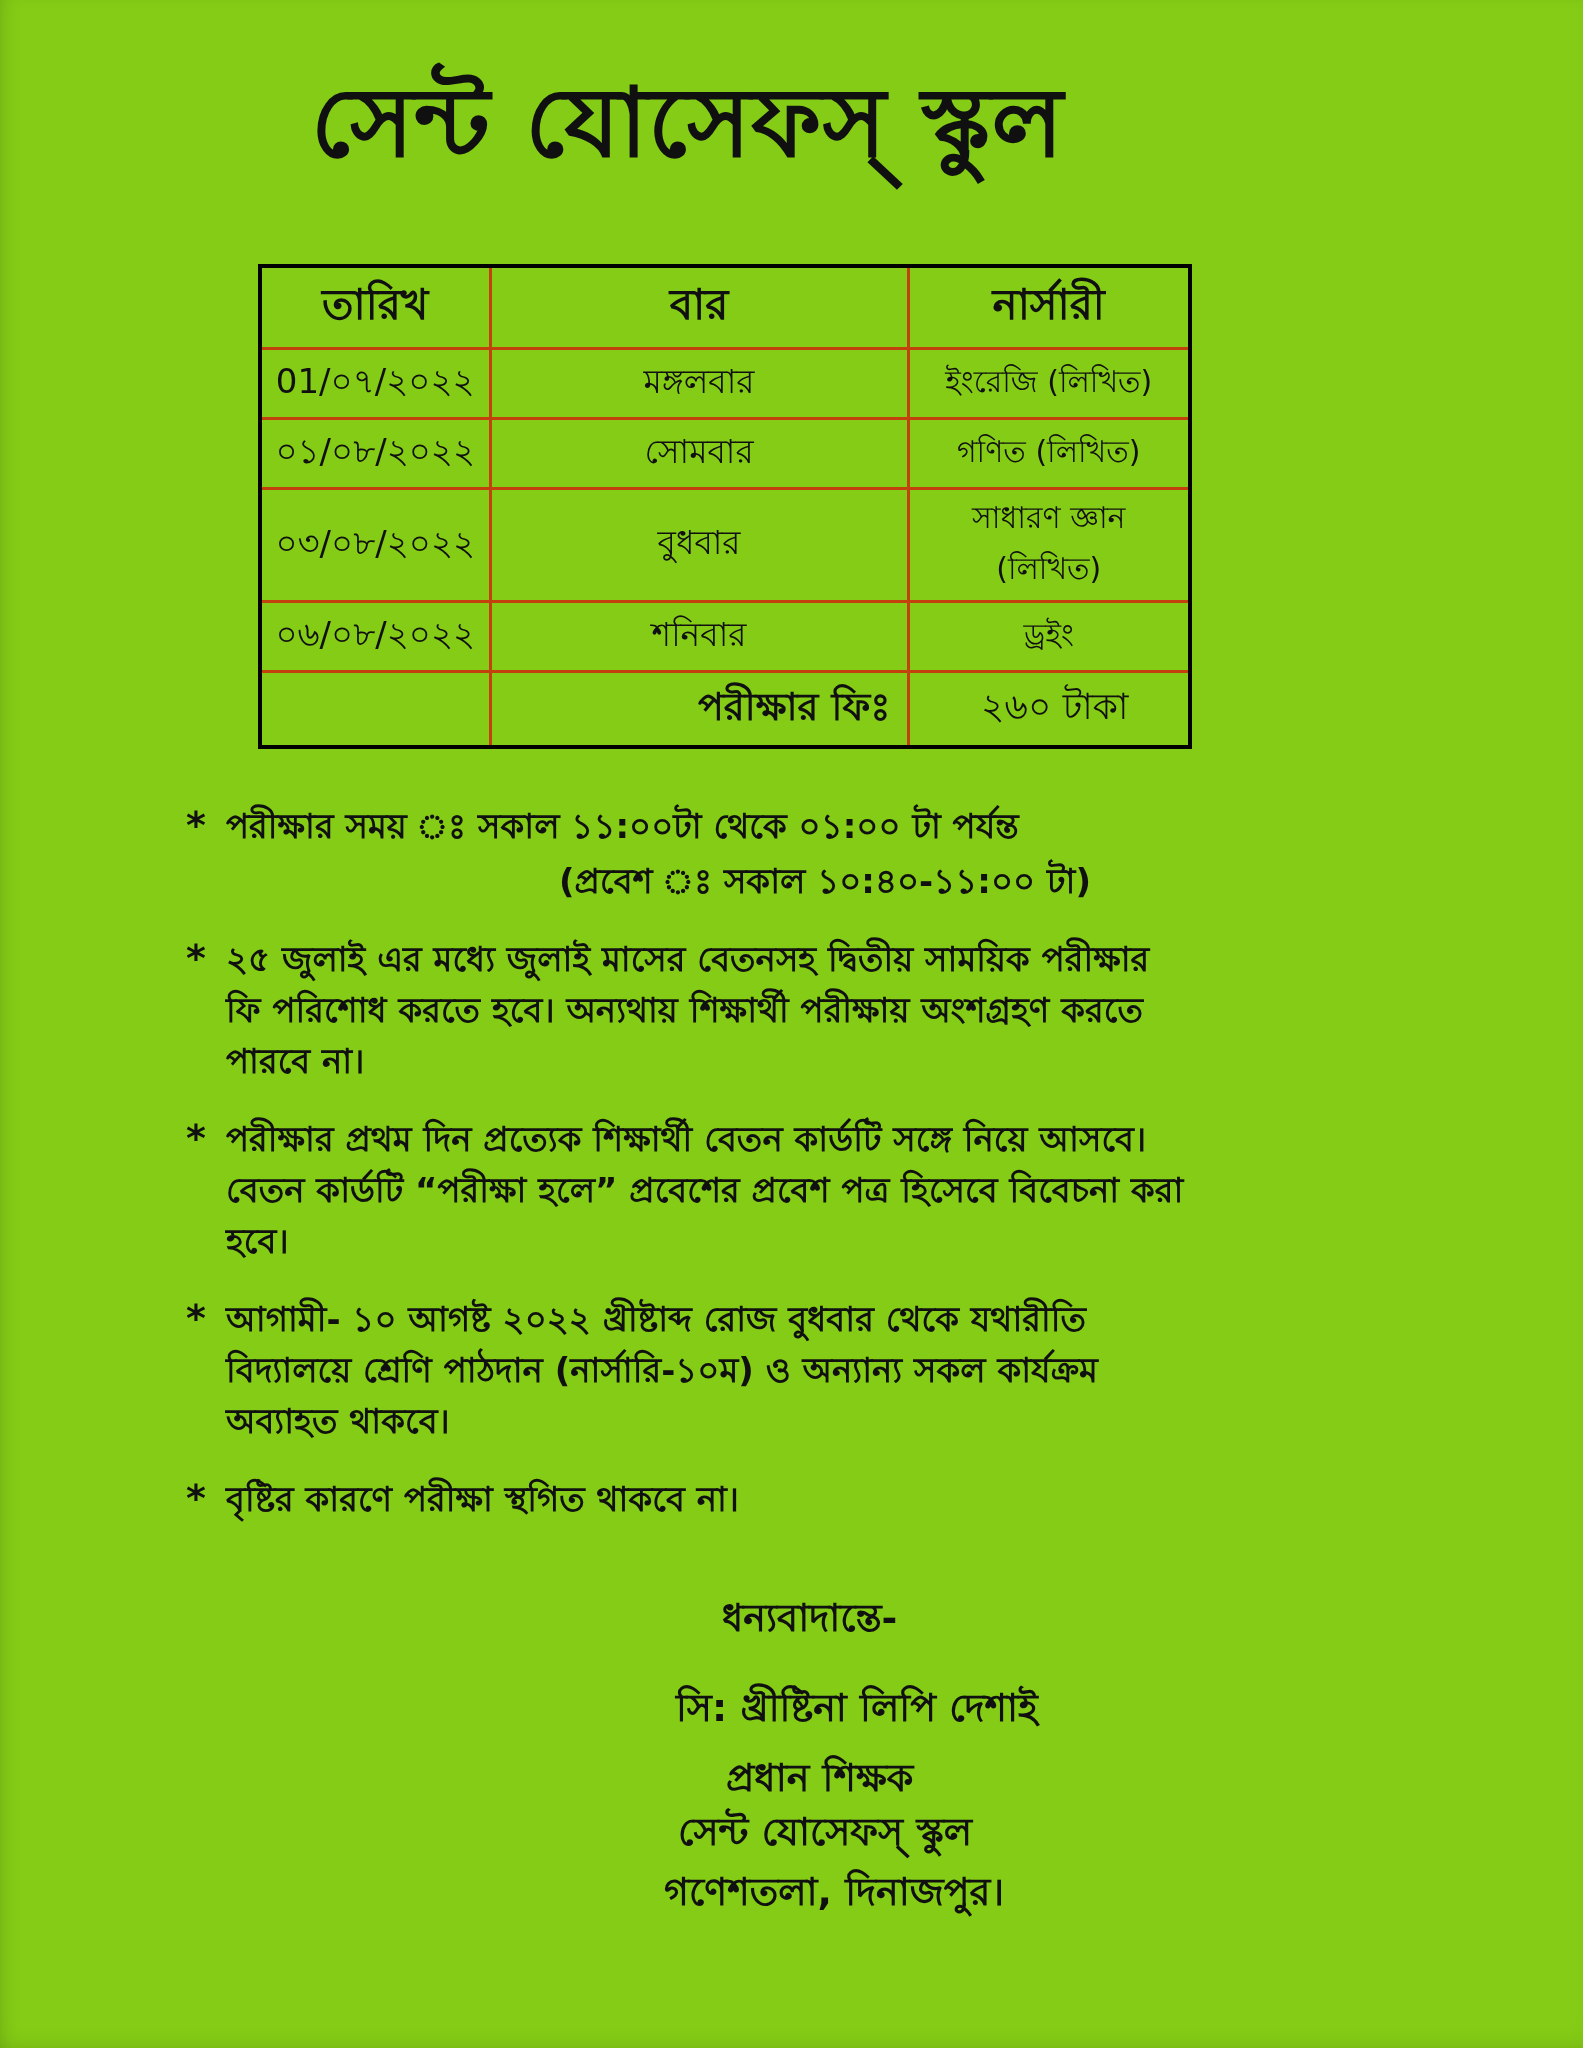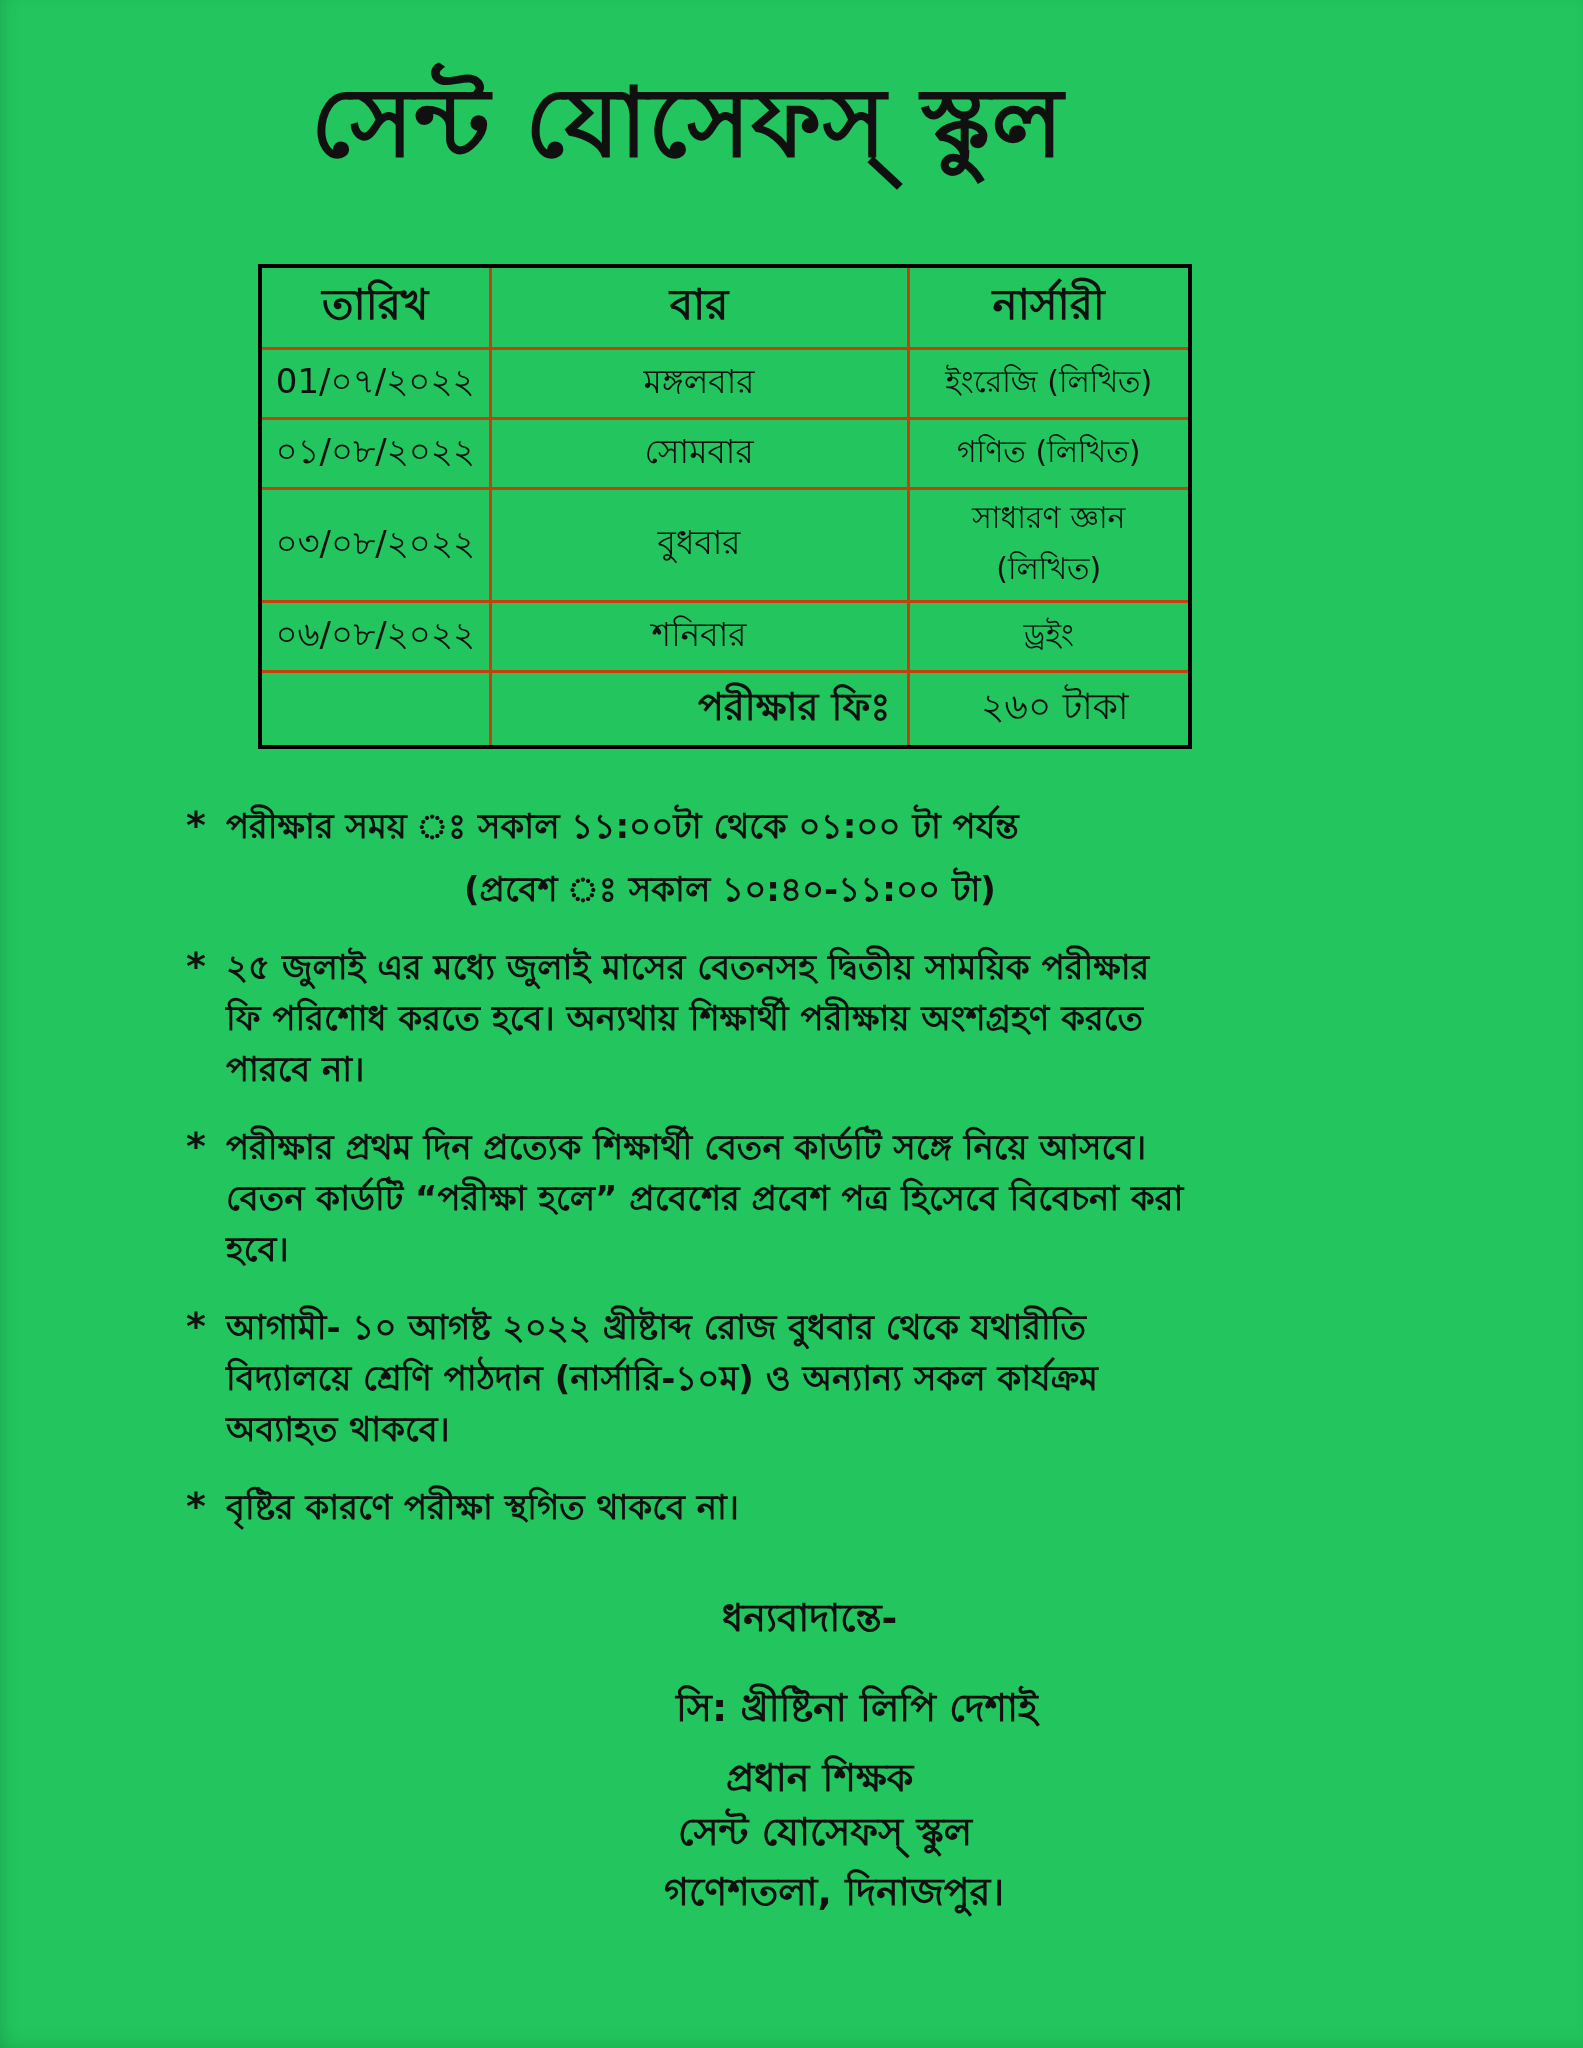--- a/index.html
+++ b/index.html
@@ -1,20 +1,20 @@
 <!DOCTYPE html>
 <html lang="bn"><head>
 <meta charset="utf-8">
 <style>
   * { margin:0; padding:0; box-sizing:border-box; }
   html,body { background:#e8e8e6; }
   .page {
     position:relative;
     width:1583px; height:2048px;
-    background:#22c55e;
+    background:#84cc16;
     color:#101010;
     font-family:"DejaVu Sans", sans-serif;
     overflow:hidden;
     box-shadow: inset 12px 0 22px -14px rgba(0,0,0,.18),
                 inset 0 -14px 26px -16px rgba(0,0,0,.12);
   }
   .content {
     position:absolute; left:180px; top:0; width:1015px;
   }
   .doc-title {
@@ -74,21 +74,21 @@
     font-size:34px;
     font-weight:bold;
     line-height:1.5;
   }
   .note .marker {
     flex:0 0 26px;
     font-size:38px;
     line-height:1.3;
   }
   .note .note-body { flex:1; }
-  .note .note-line2 { margin-left:238px; margin-top:12px; }
+  .note .note-line2 { margin-left:238px; margin-top:4px;text-align:center; }
   .signature { position:absolute; top:0; left:0; font-weight:bold; }
   .sig-line { position:absolute; white-space:nowrap; font-size:38px; }
   .sig-thanks      { left:722px; top:1588px; }
   .sig-name        { left:676px; top:1678px; }
   .sig-designation { left:726px; top:1748px; }
   .sig-school      { left:678px; top:1802px; }
   .sig-address     { left:664px; top:1862px; }
 </style>
 </head>
 <body>

